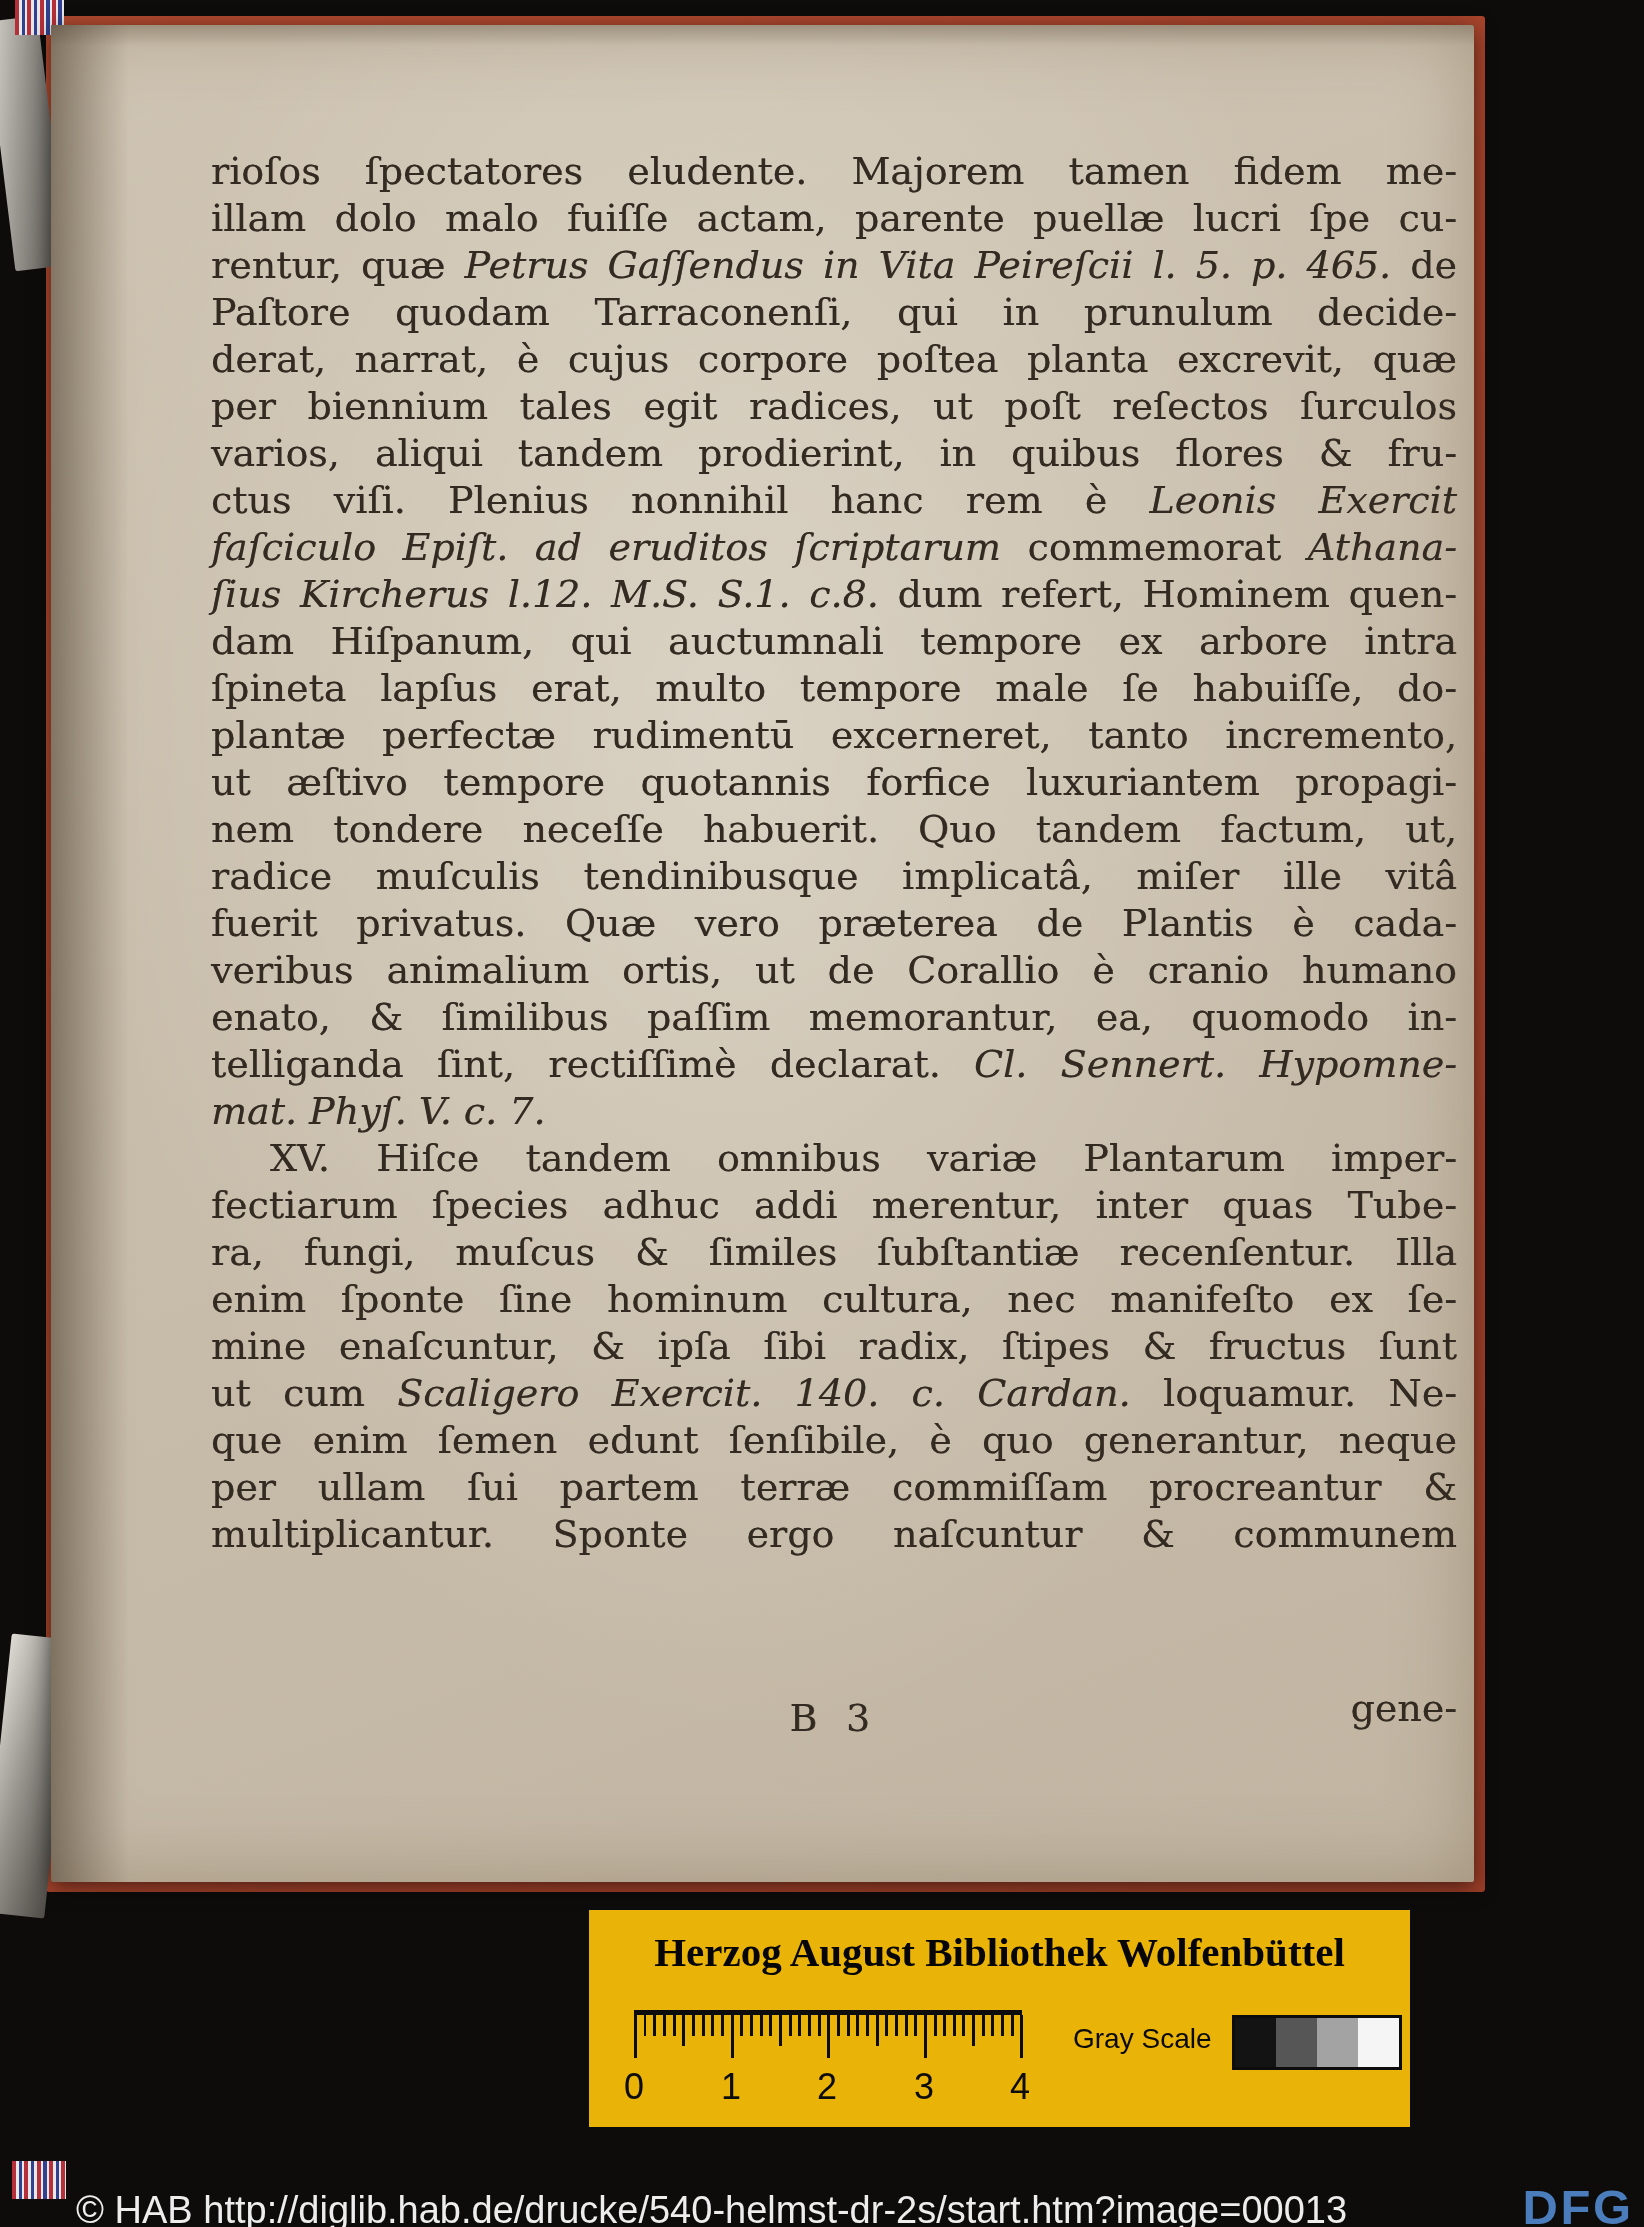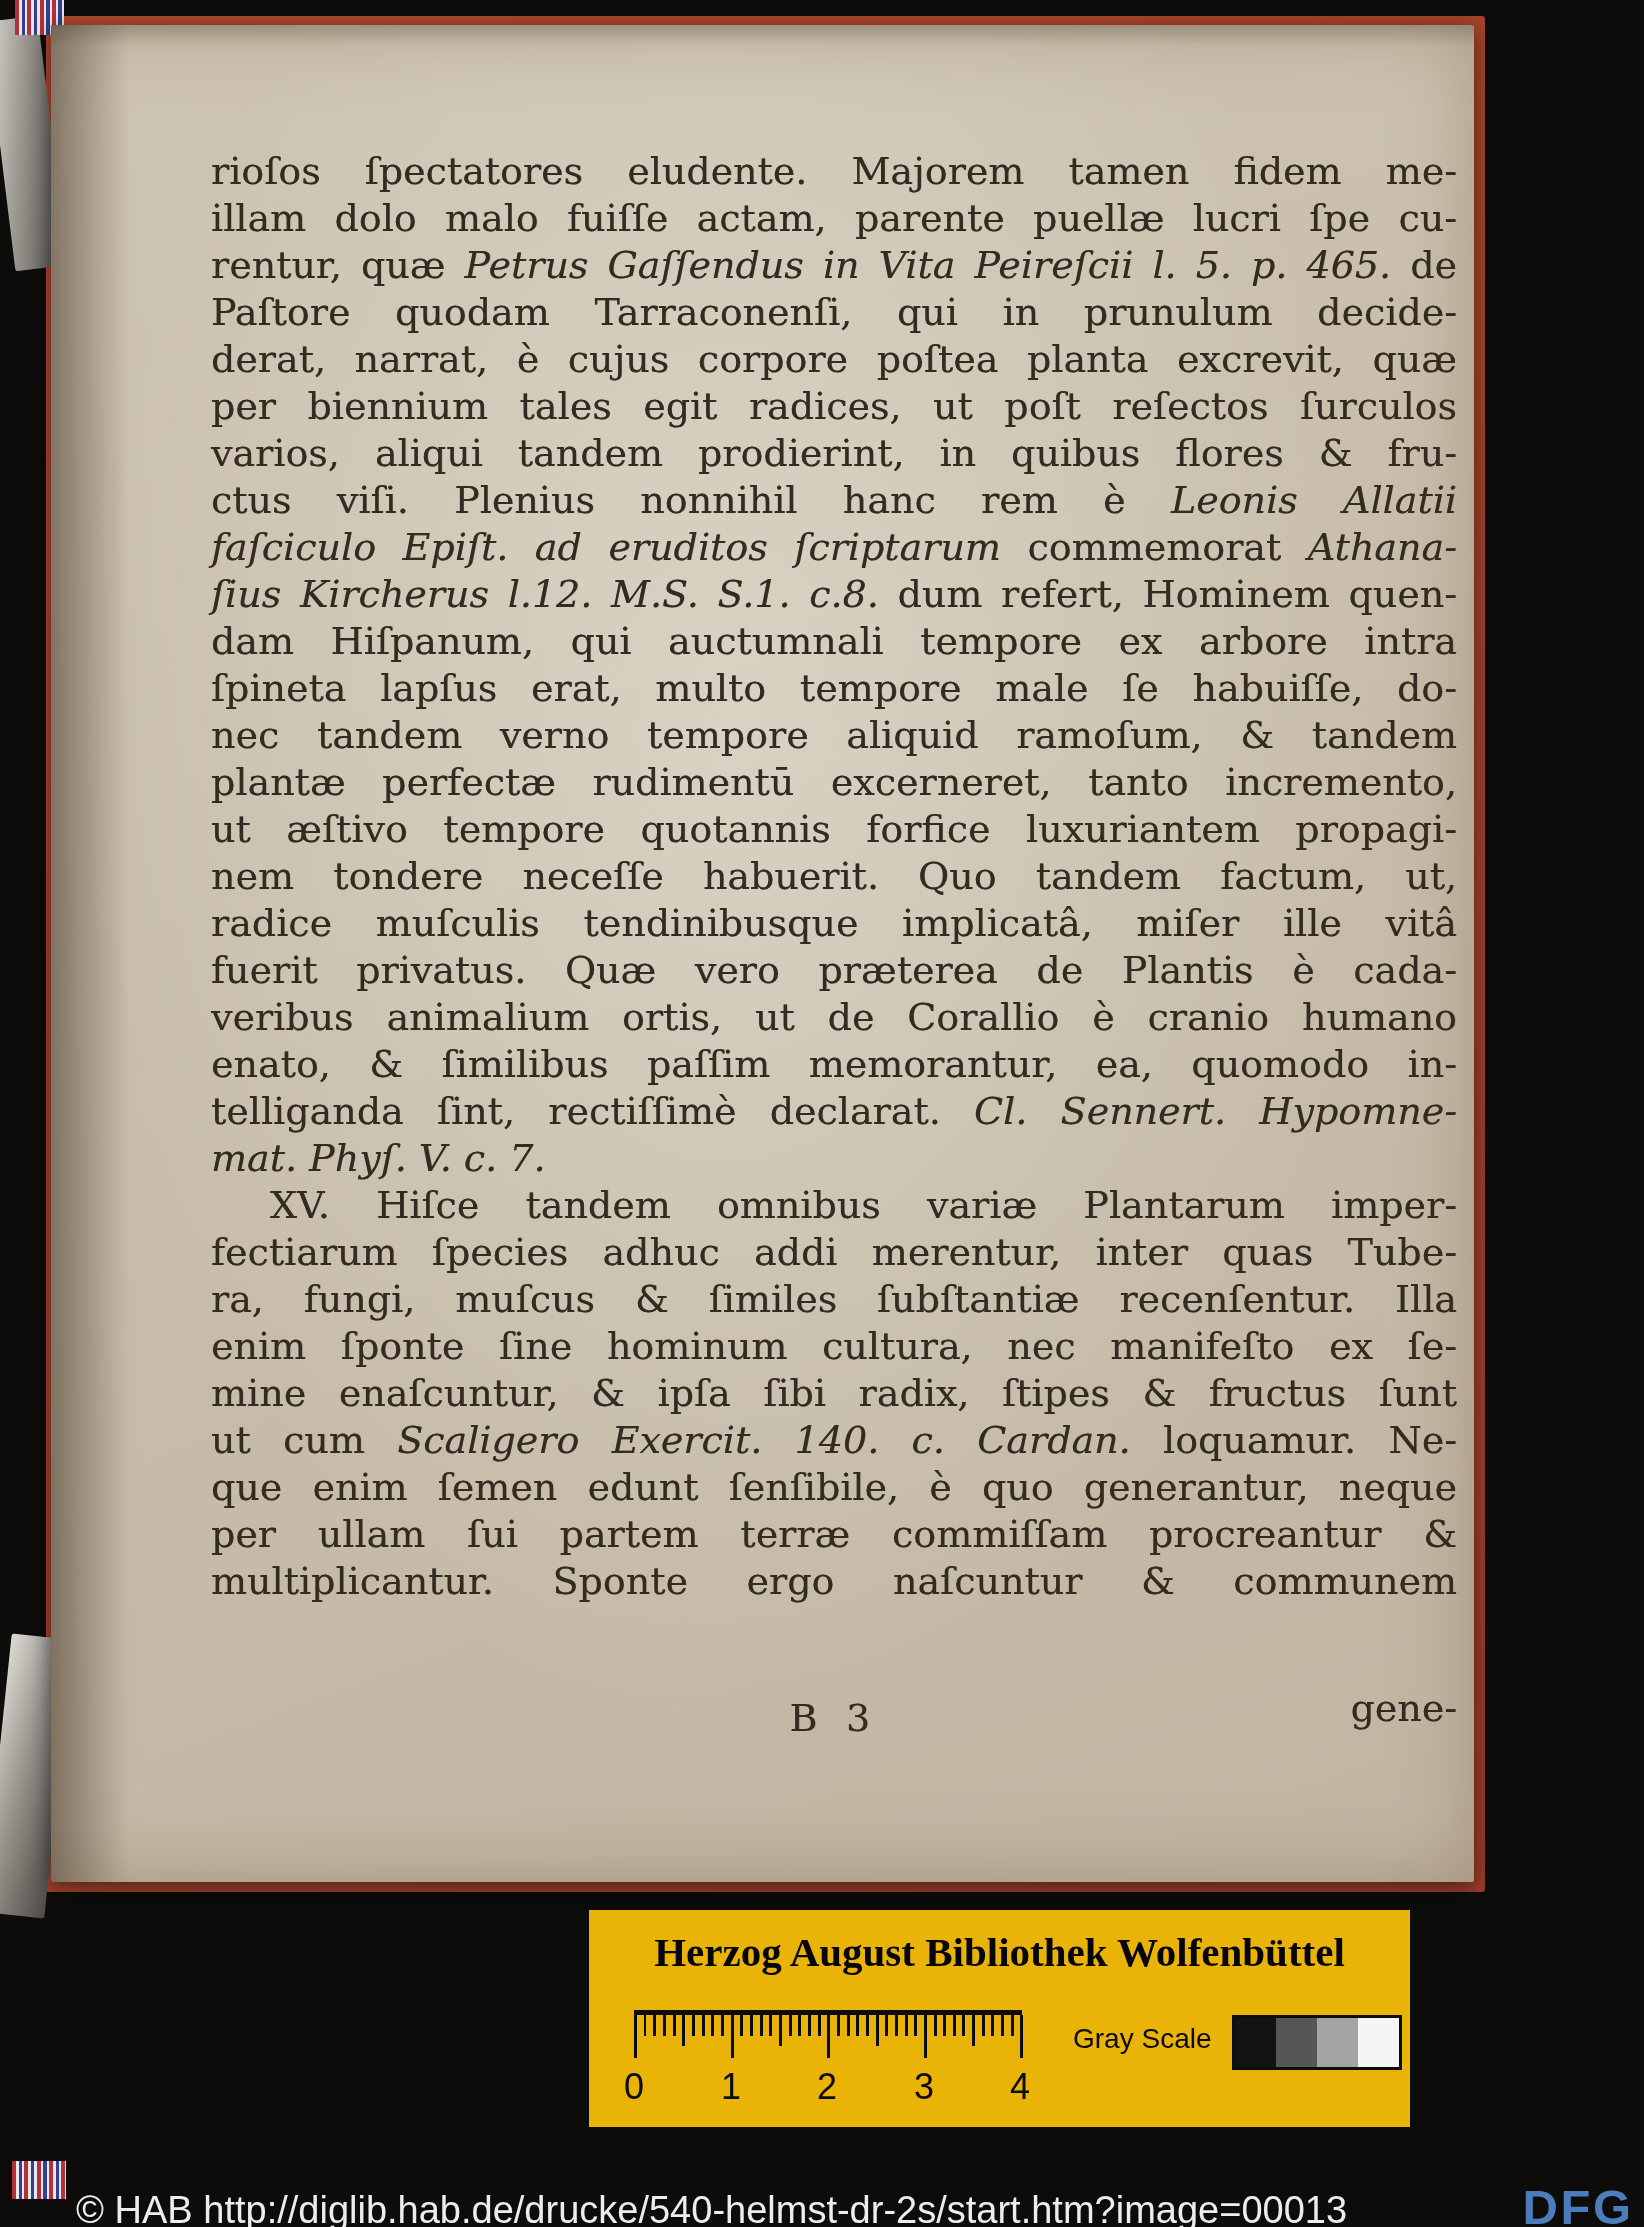--- a/index.html
+++ b/index.html
@@ -80,26 +80,25 @@
     <div class="gutter-shadow"></div>
     <div class="top-shadow"></div>
     <div class="text-block">
         <div class="tline"><span>rioſos ſpectatores eludente.   Majorem tamen fidem me-</span></div>
         <div class="tline"><span>illam dolo malo fuiſſe actam, parente puellæ lucri ſpe cu-</span></div>
         <div class="tline"><span>rentur, quæ </span><span class="it">Petrus Gaſſendus in Vita Peireſcii l. 5. p. 465.</span><span> de</span></div>
         <div class="tline"><span>Paſtore quodam Tarraconenſi, qui in prunulum decide-</span></div>
         <div class="tline"><span>derat, narrat, è cujus corpore poſtea planta excrevit, quæ</span></div>
         <div class="tline"><span>per biennium tales egit radices, ut poſt reſectos ſurculos</span></div>
         <div class="tline"><span>varios, aliqui tandem prodierint, in quibus flores &amp; fru-</span></div>
-        <div class="tline"><span>ctus viſi.   Plenius nonnihil hanc rem è </span><span class="it">Leonis Allatii</span></div>
+        <div class="tline"><span>ctus viſi.   Plenius nonnihil hanc rem è </span><span class="it">Leonis Exercit</span></div>
         <div class="tline"><span class="it">faſciculo Epiſt. ad eruditos ſcriptarum </span><span>commemorat </span><span class="it">Athana-</span></div>
         <div class="tline"><span class="it">ſius Kircherus l.12. M.S. S.1. c.8. </span><span>dum refert, Hominem quen-</span></div>
         <div class="tline"><span>dam Hiſpanum, qui auctumnali tempore ex arbore intra</span></div>
         <div class="tline"><span>ſpineta lapſus erat, multo tempore male ſe habuiſſe, do-</span></div>
-        <div class="tline"><span>nec tandem verno tempore aliquid ramoſum, &amp; tandem</span></div>
         <div class="tline"><span>plantæ perfectæ rudimentū excerneret, tanto incremento,</span></div>
         <div class="tline"><span>ut æſtivo tempore quotannis forfice luxuriantem propagi-</span></div>
         <div class="tline"><span>nem tondere neceſſe habuerit.   Quo tandem factum, ut,</span></div>
         <div class="tline"><span>radice muſculis tendinibusque implicatâ, miſer ille vitâ</span></div>
         <div class="tline"><span>fuerit privatus.   Quæ vero præterea de Plantis è cada-</span></div>
         <div class="tline"><span>veribus animalium ortis, ut de Corallio è cranio humano</span></div>
         <div class="tline"><span>enato, &amp; ſimilibus paſſim memorantur, ea, quomodo in-</span></div>
         <div class="tline"><span>telliganda ſint, rectiſſimè declarat. </span><span class="it">Cl. Sennert. Hypomne-</span></div>
         <div class="tline no-just"><span class="it">mat. Phyſ. V. c. 7.</span></div>
         <div class="tline indent"><span>XV.   Hiſce tandem omnibus variæ Plantarum imper-</span></div>

